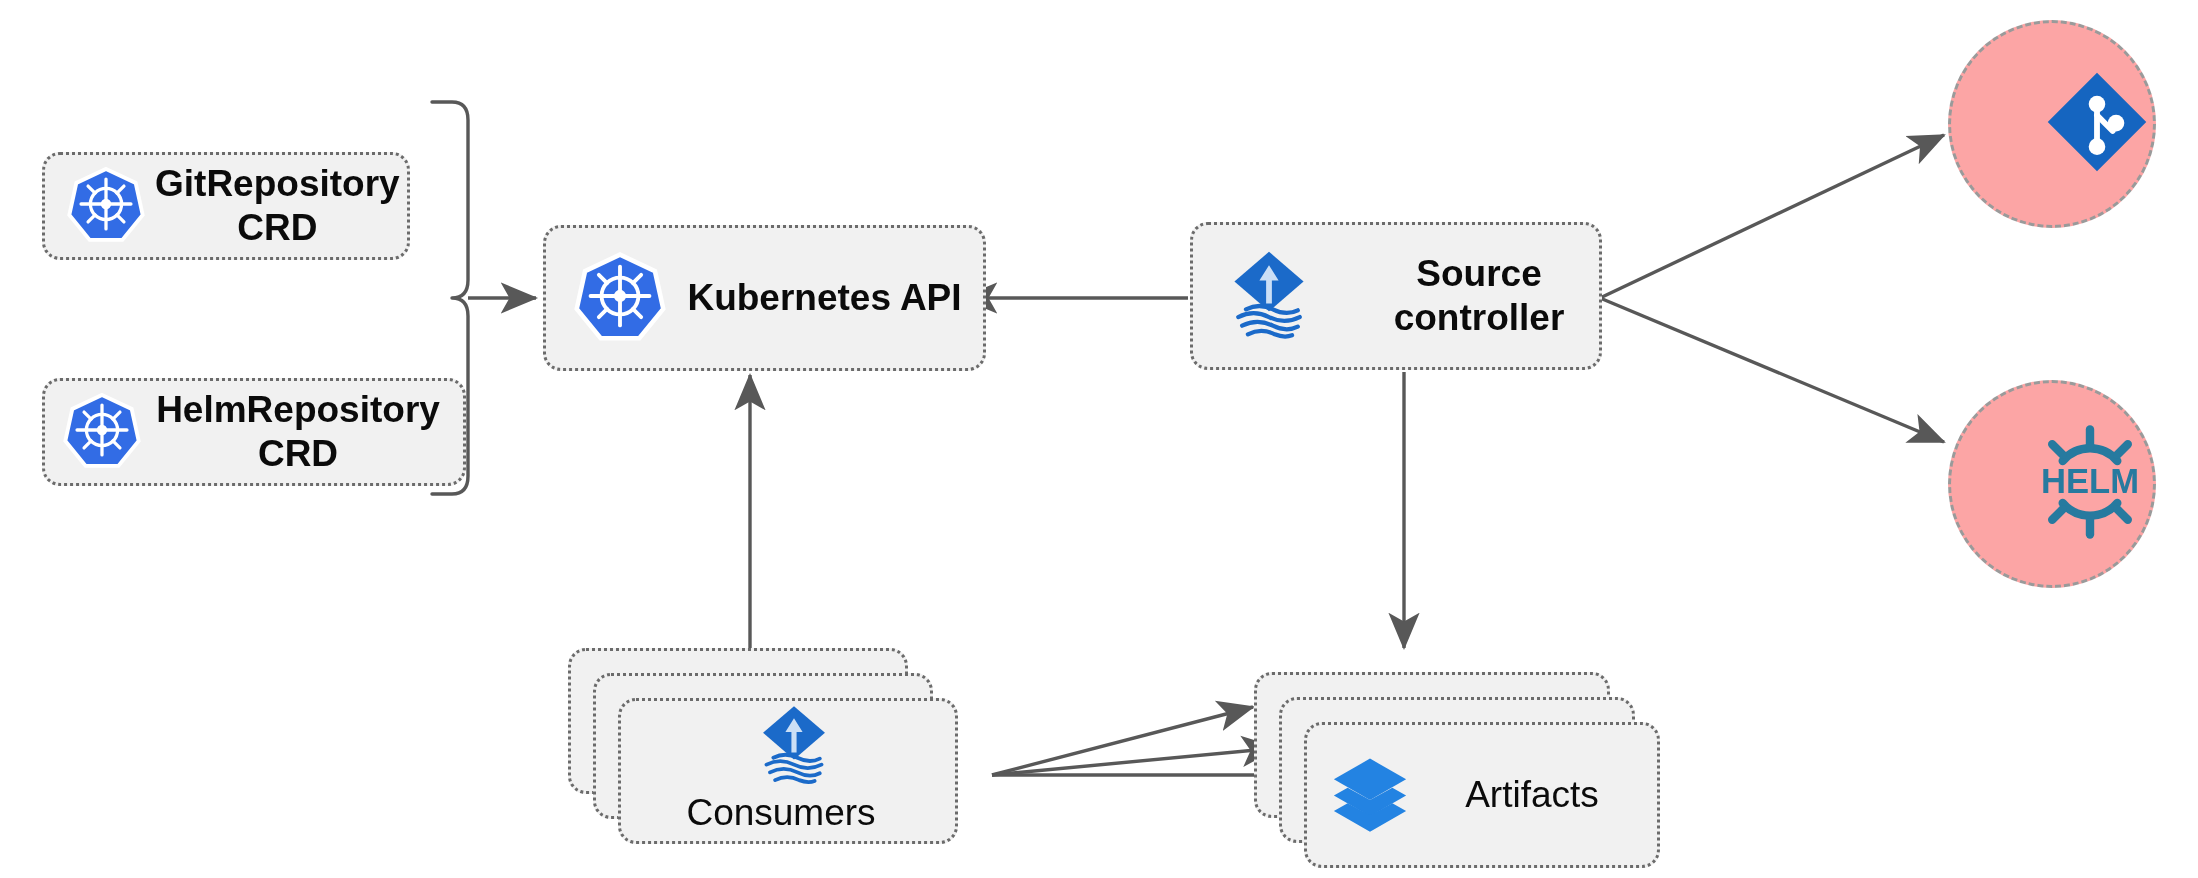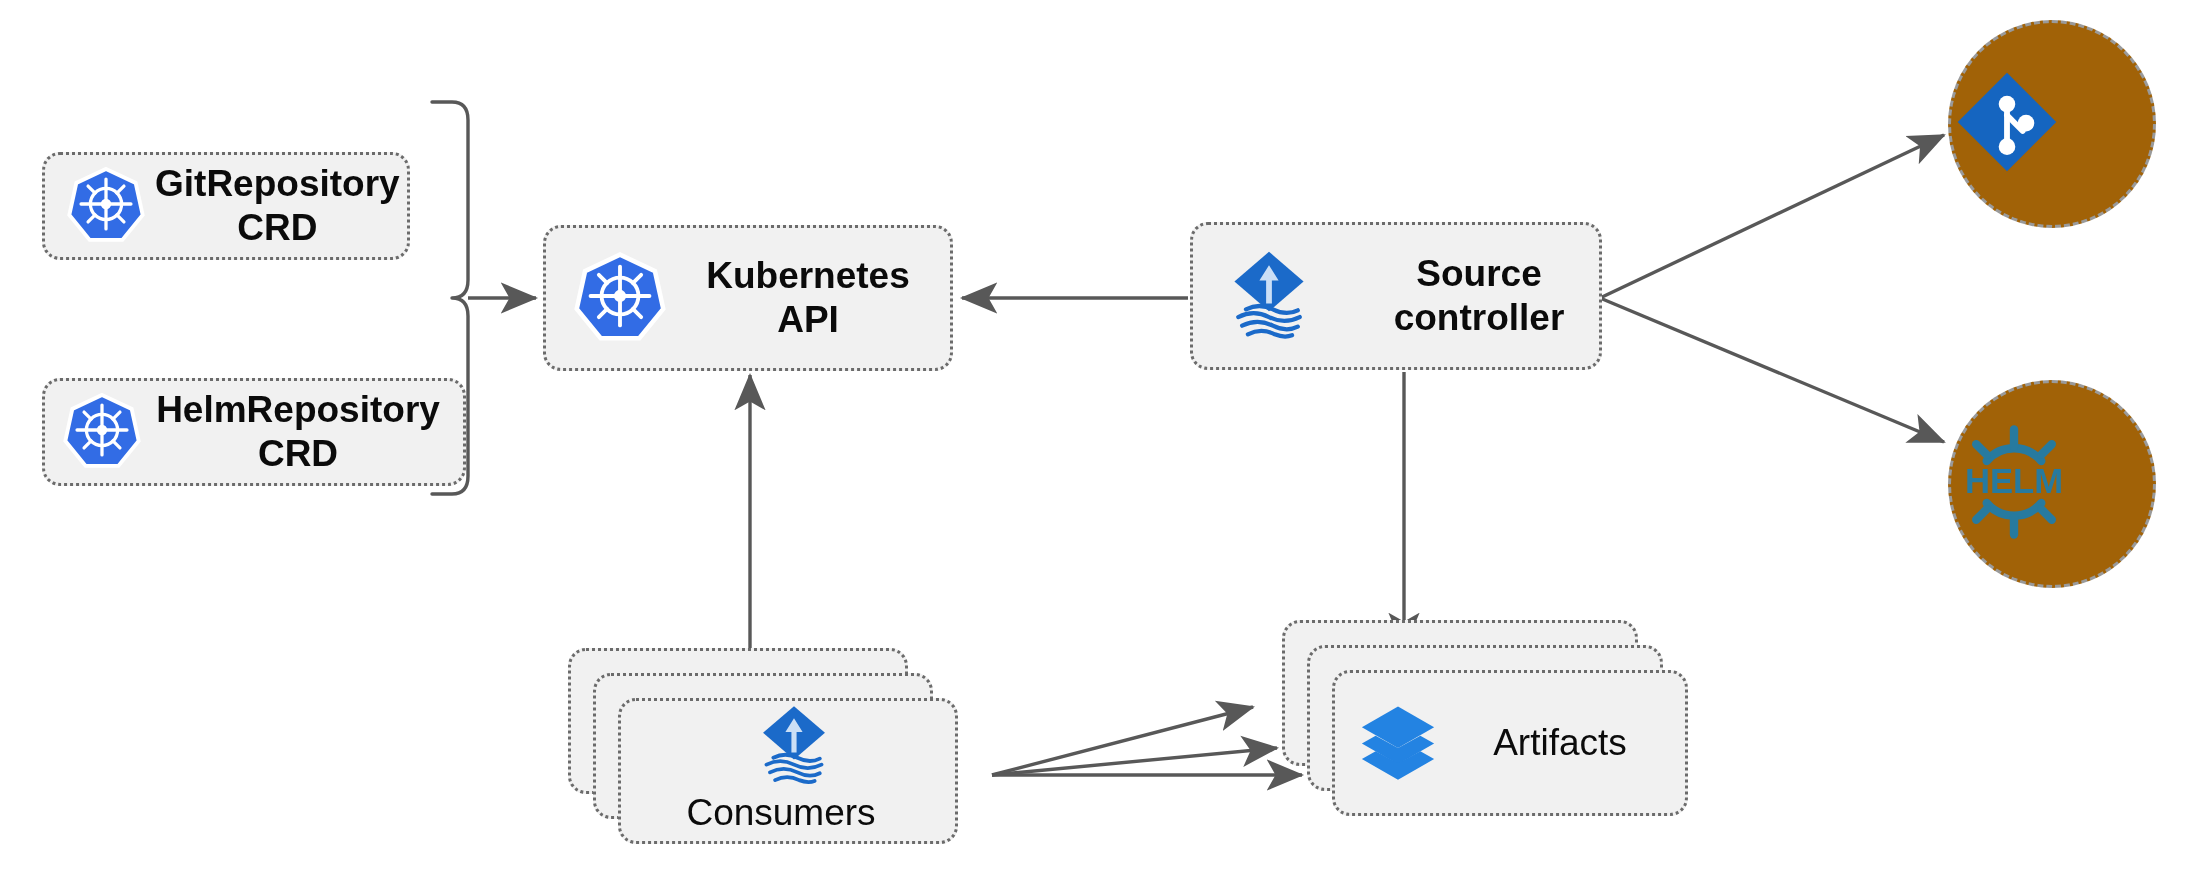--- a/index.html
+++ b/index.html
@@ -81,24 +81,24 @@
     flex: 1 1 auto;
     padding-right: 14px;
   }
 
   
   .circle-node {
     position: absolute;
     box-sizing: border-box;
     border: 3px dashed #9a9a9a;
     border-radius: 50%;
-    background: #a16207;
+    background: #fca5a5;
     display: flex;
     align-items: center;
-    justify-content: flex-start;
+    justify-content: flex-end;
     z-index: 3;
   }
 </style>
 </head>
 <body>
 
 <div id="stage">
 
   <svg id="edges" viewBox="0 0 2198 878" width="2198" height="878" xmlns="http://www.w3.org/2000/svg">
     <defs>
@@ -173,21 +173,21 @@
           <line x1="50" y1="54" x2="50" y2="70"></line>
           <line x1="30" y1="50" x2="46" y2="50"></line>
           <line x1="54" y1="50" x2="70" y2="50"></line>
         </g>
       </svg>
     </span>
     <span class="label">HelmRepository
 CRD</span>
   </div>
 
-  <div class="node" style="left:543px; top:225px; width:410px; height:146px;">
+  <div class="node" style="left:543px; top:225px; width:443px; height:146px;">
     <span class="ico">
       <svg width="92" height="92" viewBox="0 0 100 100" style="margin:0 14px 0 28px;">
         <polygon points="50,5 88,23 97,64 71,96 29,96 3,64 12,23" fill="#326CE5" stroke="#ffffff" stroke-width="5"></polygon>
         <g fill="none" stroke="#ffffff" stroke-width="4.2" stroke-linecap="round">
           <circle cx="50" cy="50" r="20"></circle>
           <circle cx="50" cy="50" r="4.6" fill="#ffffff"></circle>
           <line x1="50" y1="18" x2="50" y2="30"></line>
           <line x1="50" y1="70" x2="50" y2="82"></line>
           <line x1="18" y1="50" x2="30" y2="50"></line>
           <line x1="70" y1="50" x2="82" y2="50"></line>
@@ -235,21 +235,21 @@
             <path d="M22,83 Q38,75 54,83 Q68,90 80,84"></path>
             <path d="M28,92 Q42,85 56,92 Q66,96 74,93"></path>
             <path d="M26,66 Q40,59 54,66 Q68,73 80,67"></path>
           </g>
         </svg>
       </span>
       <span class="label">Consumers</span>
     </div>
   </div>
 
-  <div class="stack" style="left:1254px; top:620px; width:406px; height:196px;margin-left:28px;">
+  <div class="stack" style="left:1254px; top:672px; width:406px; height:196px;">
     <div class="sheet s0" style="width:356px; height:146px;"></div>
     <div class="sheet s1" style="width:356px; height:146px;"></div>
     <div class="sheet s2" style="width:356px; height:146px;">
       <span class="ico">
         <svg width="86" height="86" viewBox="0 0 100 100" style="margin:0 8px 0 20px;">
           <polygon points="50,10 92,34 50,58 8,34" fill="#2383E2"></polygon>
           <polygon points="50,44 66,53 50,62 34,53" fill="#ffffff" opacity="0"></polygon>
           <path d="M8,53 L24,44 L50,58 L76,44 L92,53 L50,77 Z" fill="#2383E2"></path>
           <path d="M8,71 L24,62 L50,76 L76,62 L92,71 L50,95 Z" fill="#2383E2"></path>
         </svg>

